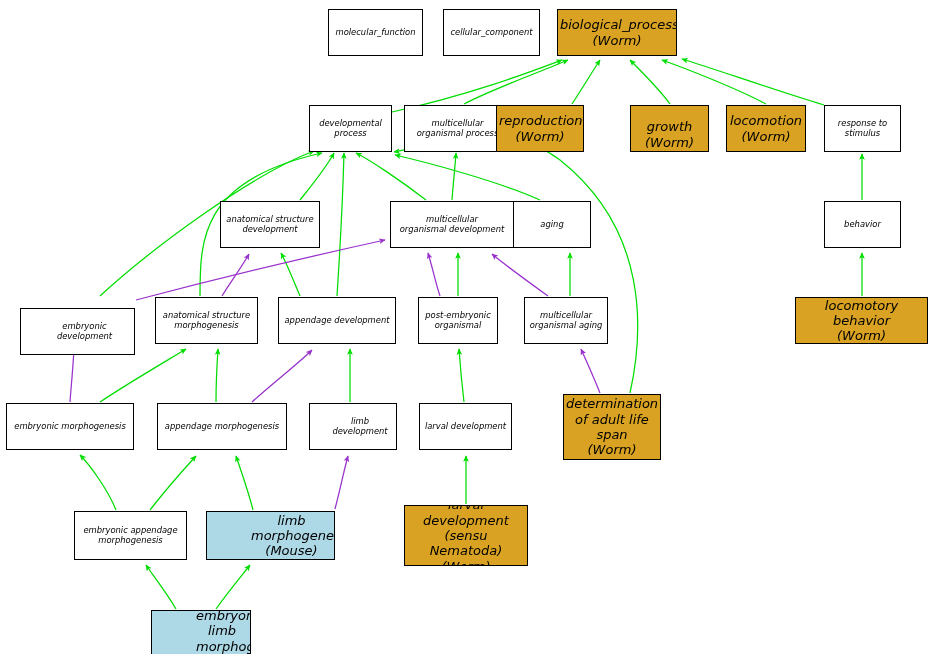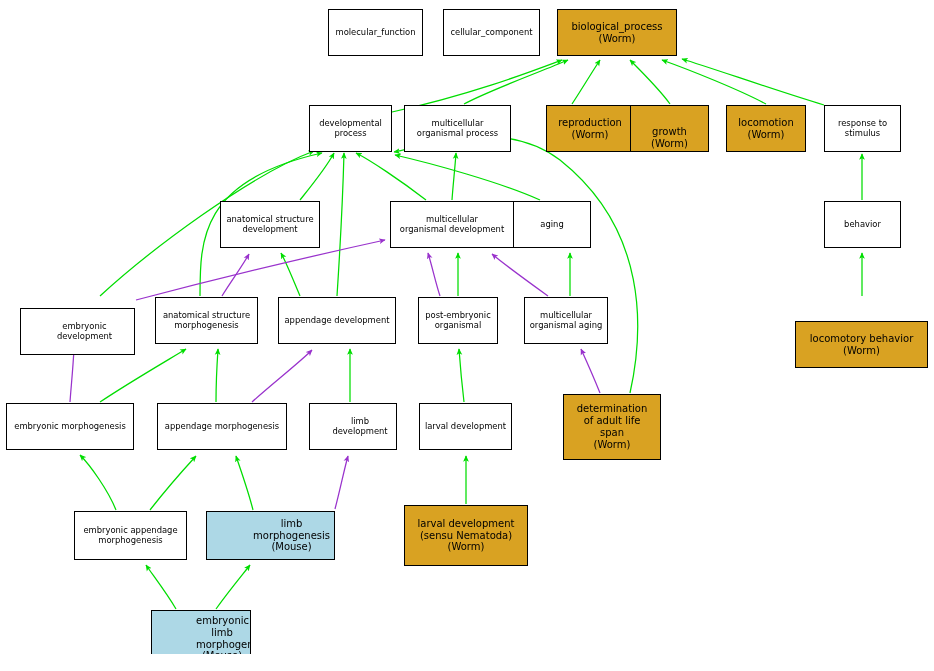--- a/index.html
+++ b/index.html
@@ -9,20 +9,21 @@
   }
   body {
     font-family: "DejaVu Sans", sans-serif;
   }
   #canvas {
     position: relative;
     width: 934px;
     height: 654px;
     background: #ffffff;
     overflow: hidden;
+    font-style: italic;
   }
   #edge-layer {
     position: absolute;
     left: 0;
     top: 0;
     width: 934px;
     height: 671px;
     pointer-events: none;
   }
   .node {
@@ -41,21 +42,21 @@
   }
   .node .lbl {
     display: block;
     width: 100%;
     white-space: pre-line;
   }
   .node.fill-orange { background: #d9a222; }
   .node.fill-blue   { background: #add8e6; padding-left: 44px; }
   .node.fill-white  { background: #ffffff; }
   .fs-8  { font-size: 8.4px; }
-  .fs-10 { font-size: 10px; }
+  .fs-10 { font-size: 13px; }
 </style>
 </head>
 <body>
 
 <div id="canvas">
   <svg id="edge-layer" viewBox="0 0 934 671" width="934" height="671" xmlns="http://www.w3.org/2000/svg">
       <defs>
         <marker id="arrow-is_a" viewBox="0 0 10 10" refX="9" refY="5" markerWidth="5.2" markerHeight="5.2" orient="auto-start-reverse" markerUnits="strokeWidth">
           <path d="M 0 0.6 L 10 5 L 0 9.4 L 2.4 5 Z" fill="#00dd00"></path>
         </marker>
@@ -113,21 +114,21 @@
 (Worm)</span>
       </div>
       <div class="node fill-white fs-8" style="left: 309px; top: 105px; width: 83px; height: 47px;">
         <span class="lbl">developmental
 process</span>
       </div>
       <div class="node fill-white fs-8" style="left: 404px; top: 105px; width: 107px; height: 47px;">
         <span class="lbl">multicellular
 organismal process</span>
       </div>
-      <div class="node fill-orange fs-10" style="left: 546px; top: 105px; width: 88px; height: 47px;">
+      <div class="node fill-orange fs-10" style="left: 496px; top: 105px; width: 88px; height: 47px;">
         <span class="lbl">reproduction
 (Worm)</span>
       </div>
       <div class="node fill-orange fs-10" style="left: 630px; top: 105px; width: 79px; height: 47px; align-items: flex-end;">
         <span class="lbl">growth
 (Worm)</span>
       </div>
       <div class="node fill-orange fs-10" style="left: 726px; top: 105px; width: 80px; height: 47px;">
         <span class="lbl">locomotion
 (Worm)</span>
@@ -161,21 +162,21 @@
         <span class="lbl">appendage development</span>
       </div>
       <div class="node fill-white fs-8" style="left: 418px; top: 297px; width: 80px; height: 47px;">
         <span class="lbl">post-embryonic
 organismal</span>
       </div>
       <div class="node fill-white fs-8" style="left: 524px; top: 297px; width: 84px; height: 47px;">
         <span class="lbl">multicellular
 organismal aging</span>
       </div>
-      <div class="node fill-orange fs-10" style="left: 795px; top: 297px; width: 133px; height: 47px; margin-top: 24px;">
+      <div class="node fill-orange fs-10" style="left: 795px; top: 297px; width: 133px; height: 47px;">
         <span class="lbl">locomotory behavior
 (Worm)</span>
       </div>
       <div class="node fill-white fs-8" style="left: 6px; top: 403px; width: 128px; height: 47px;">
         <span class="lbl">embryonic morphogenesis</span>
       </div>
       <div class="node fill-white fs-8" style="left: 157px; top: 403px; width: 130px; height: 47px;">
         <span class="lbl">appendage morphogenesis</span>
       </div>
       <div class="node fill-white fs-8" style="left: 309px; top: 403px; width: 88px; height: 47px; padding-left: 16px;">

